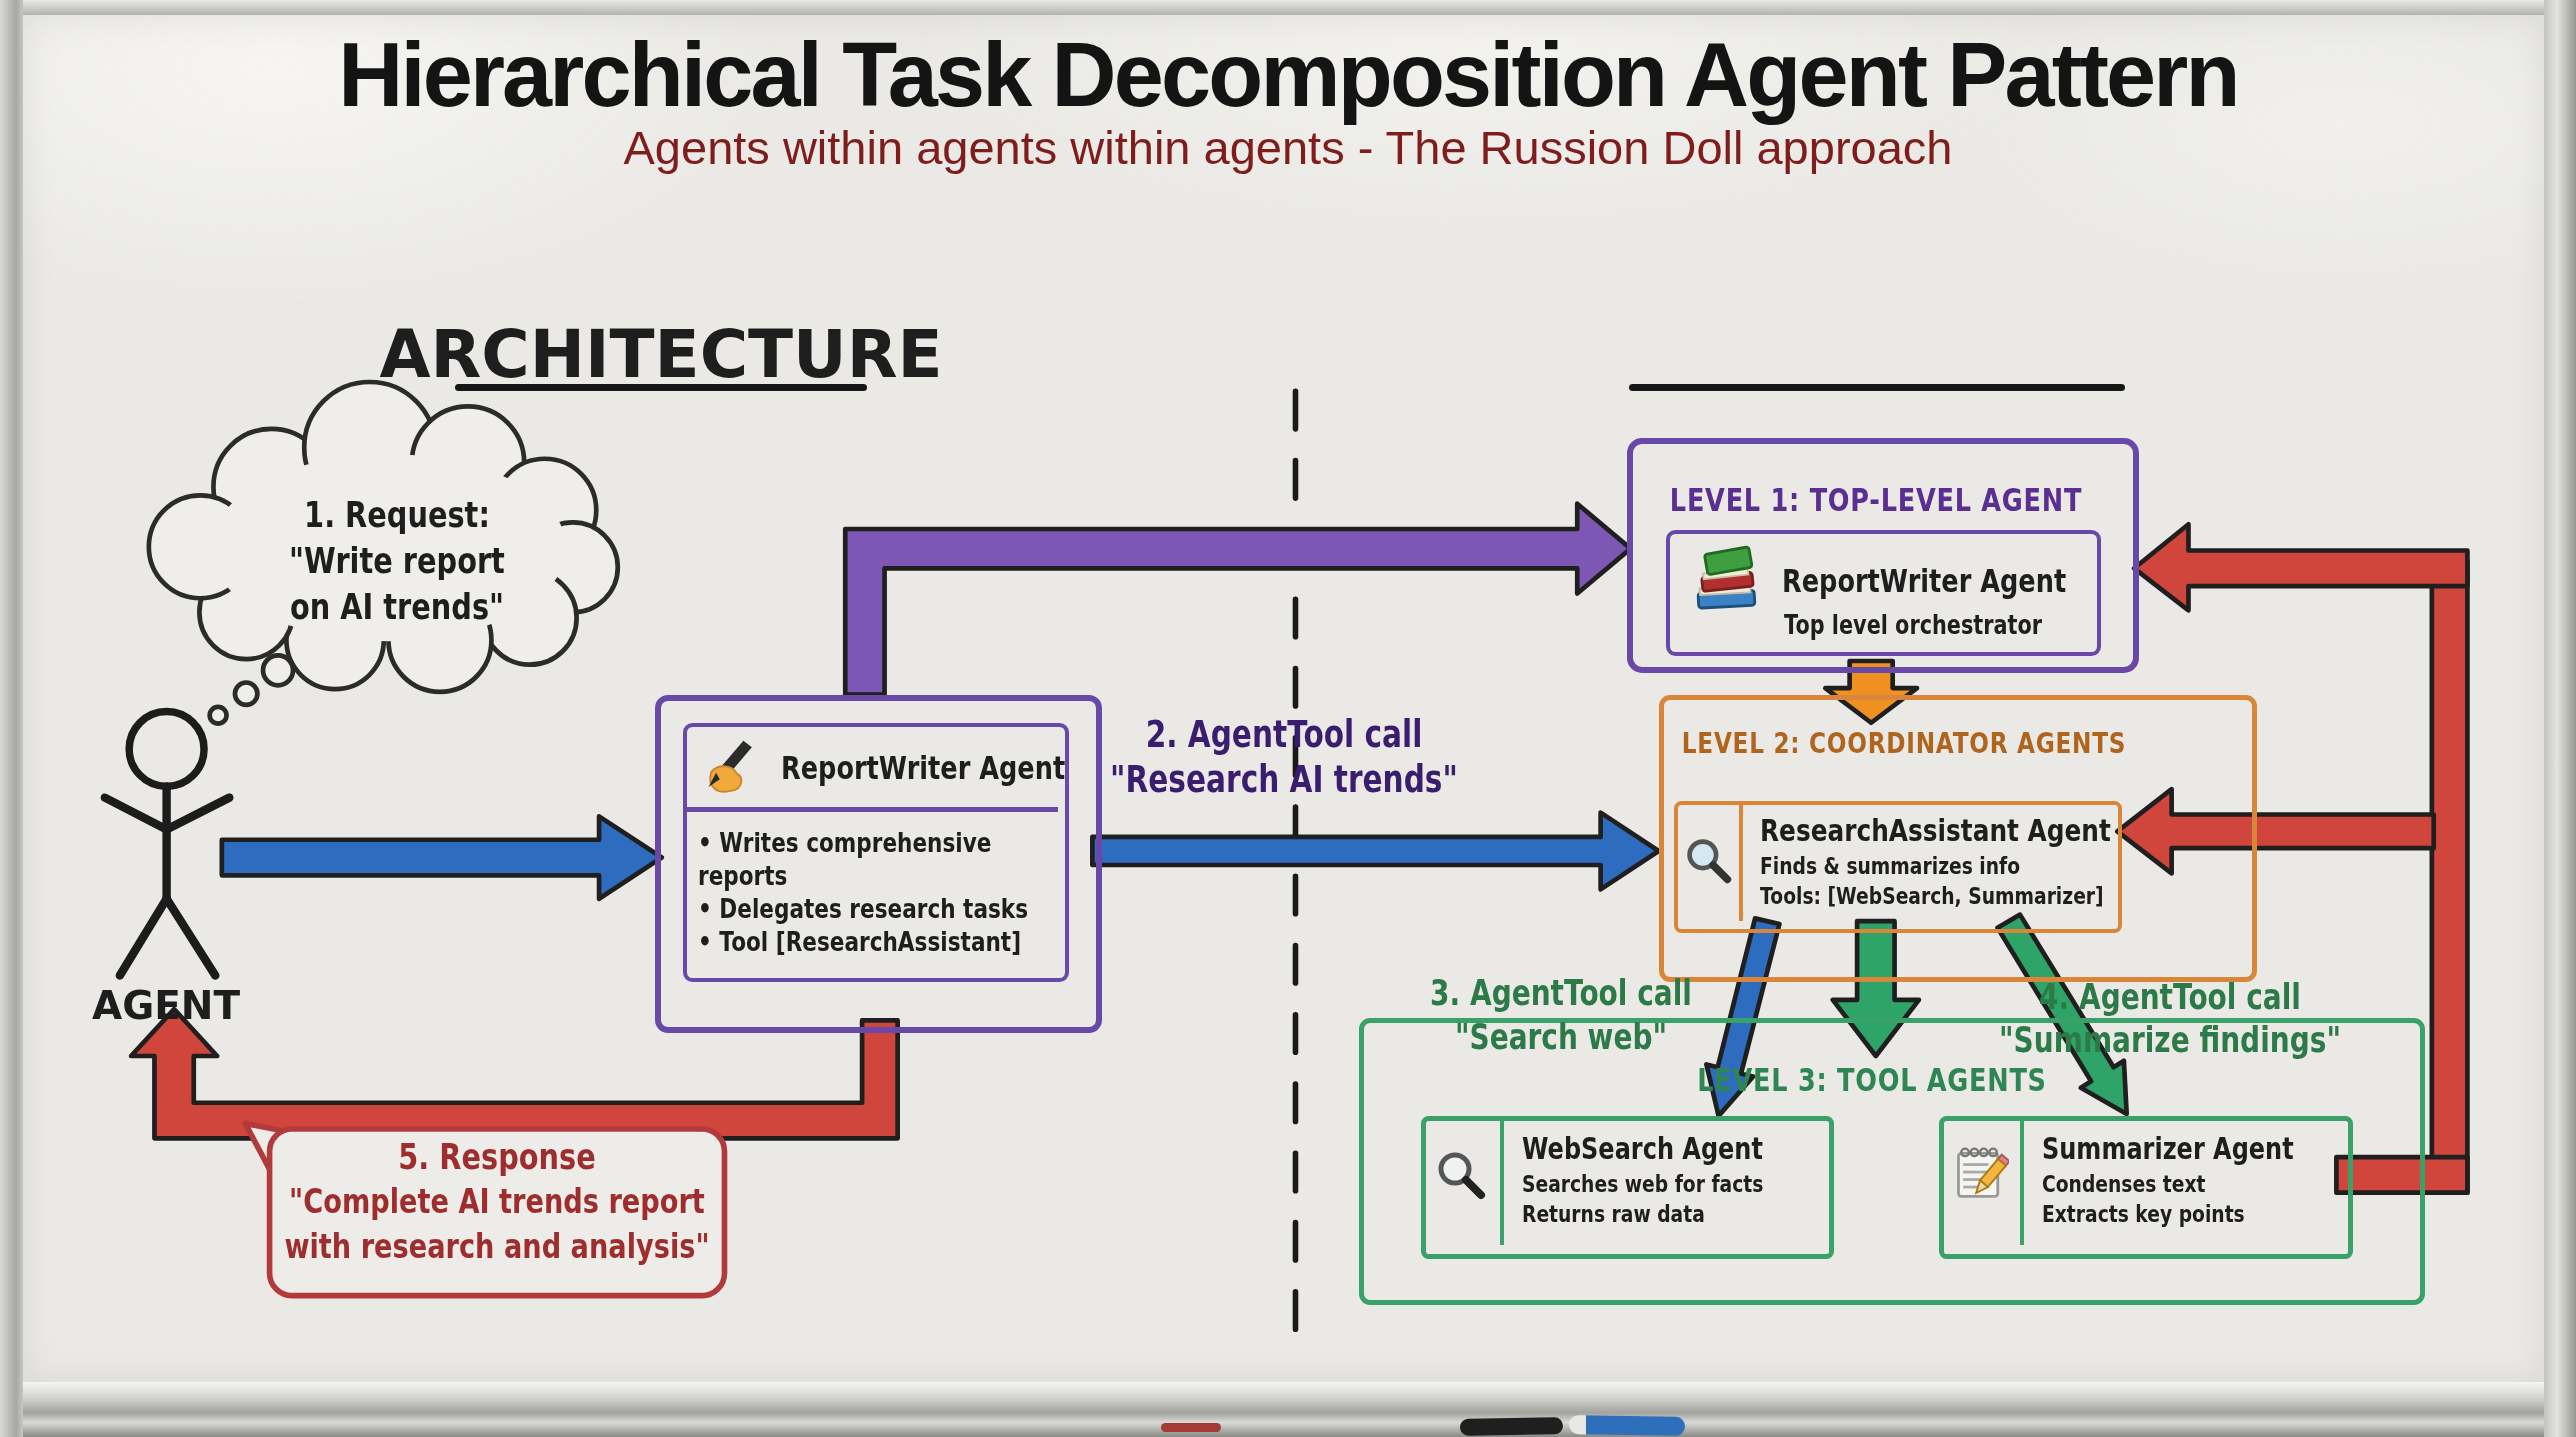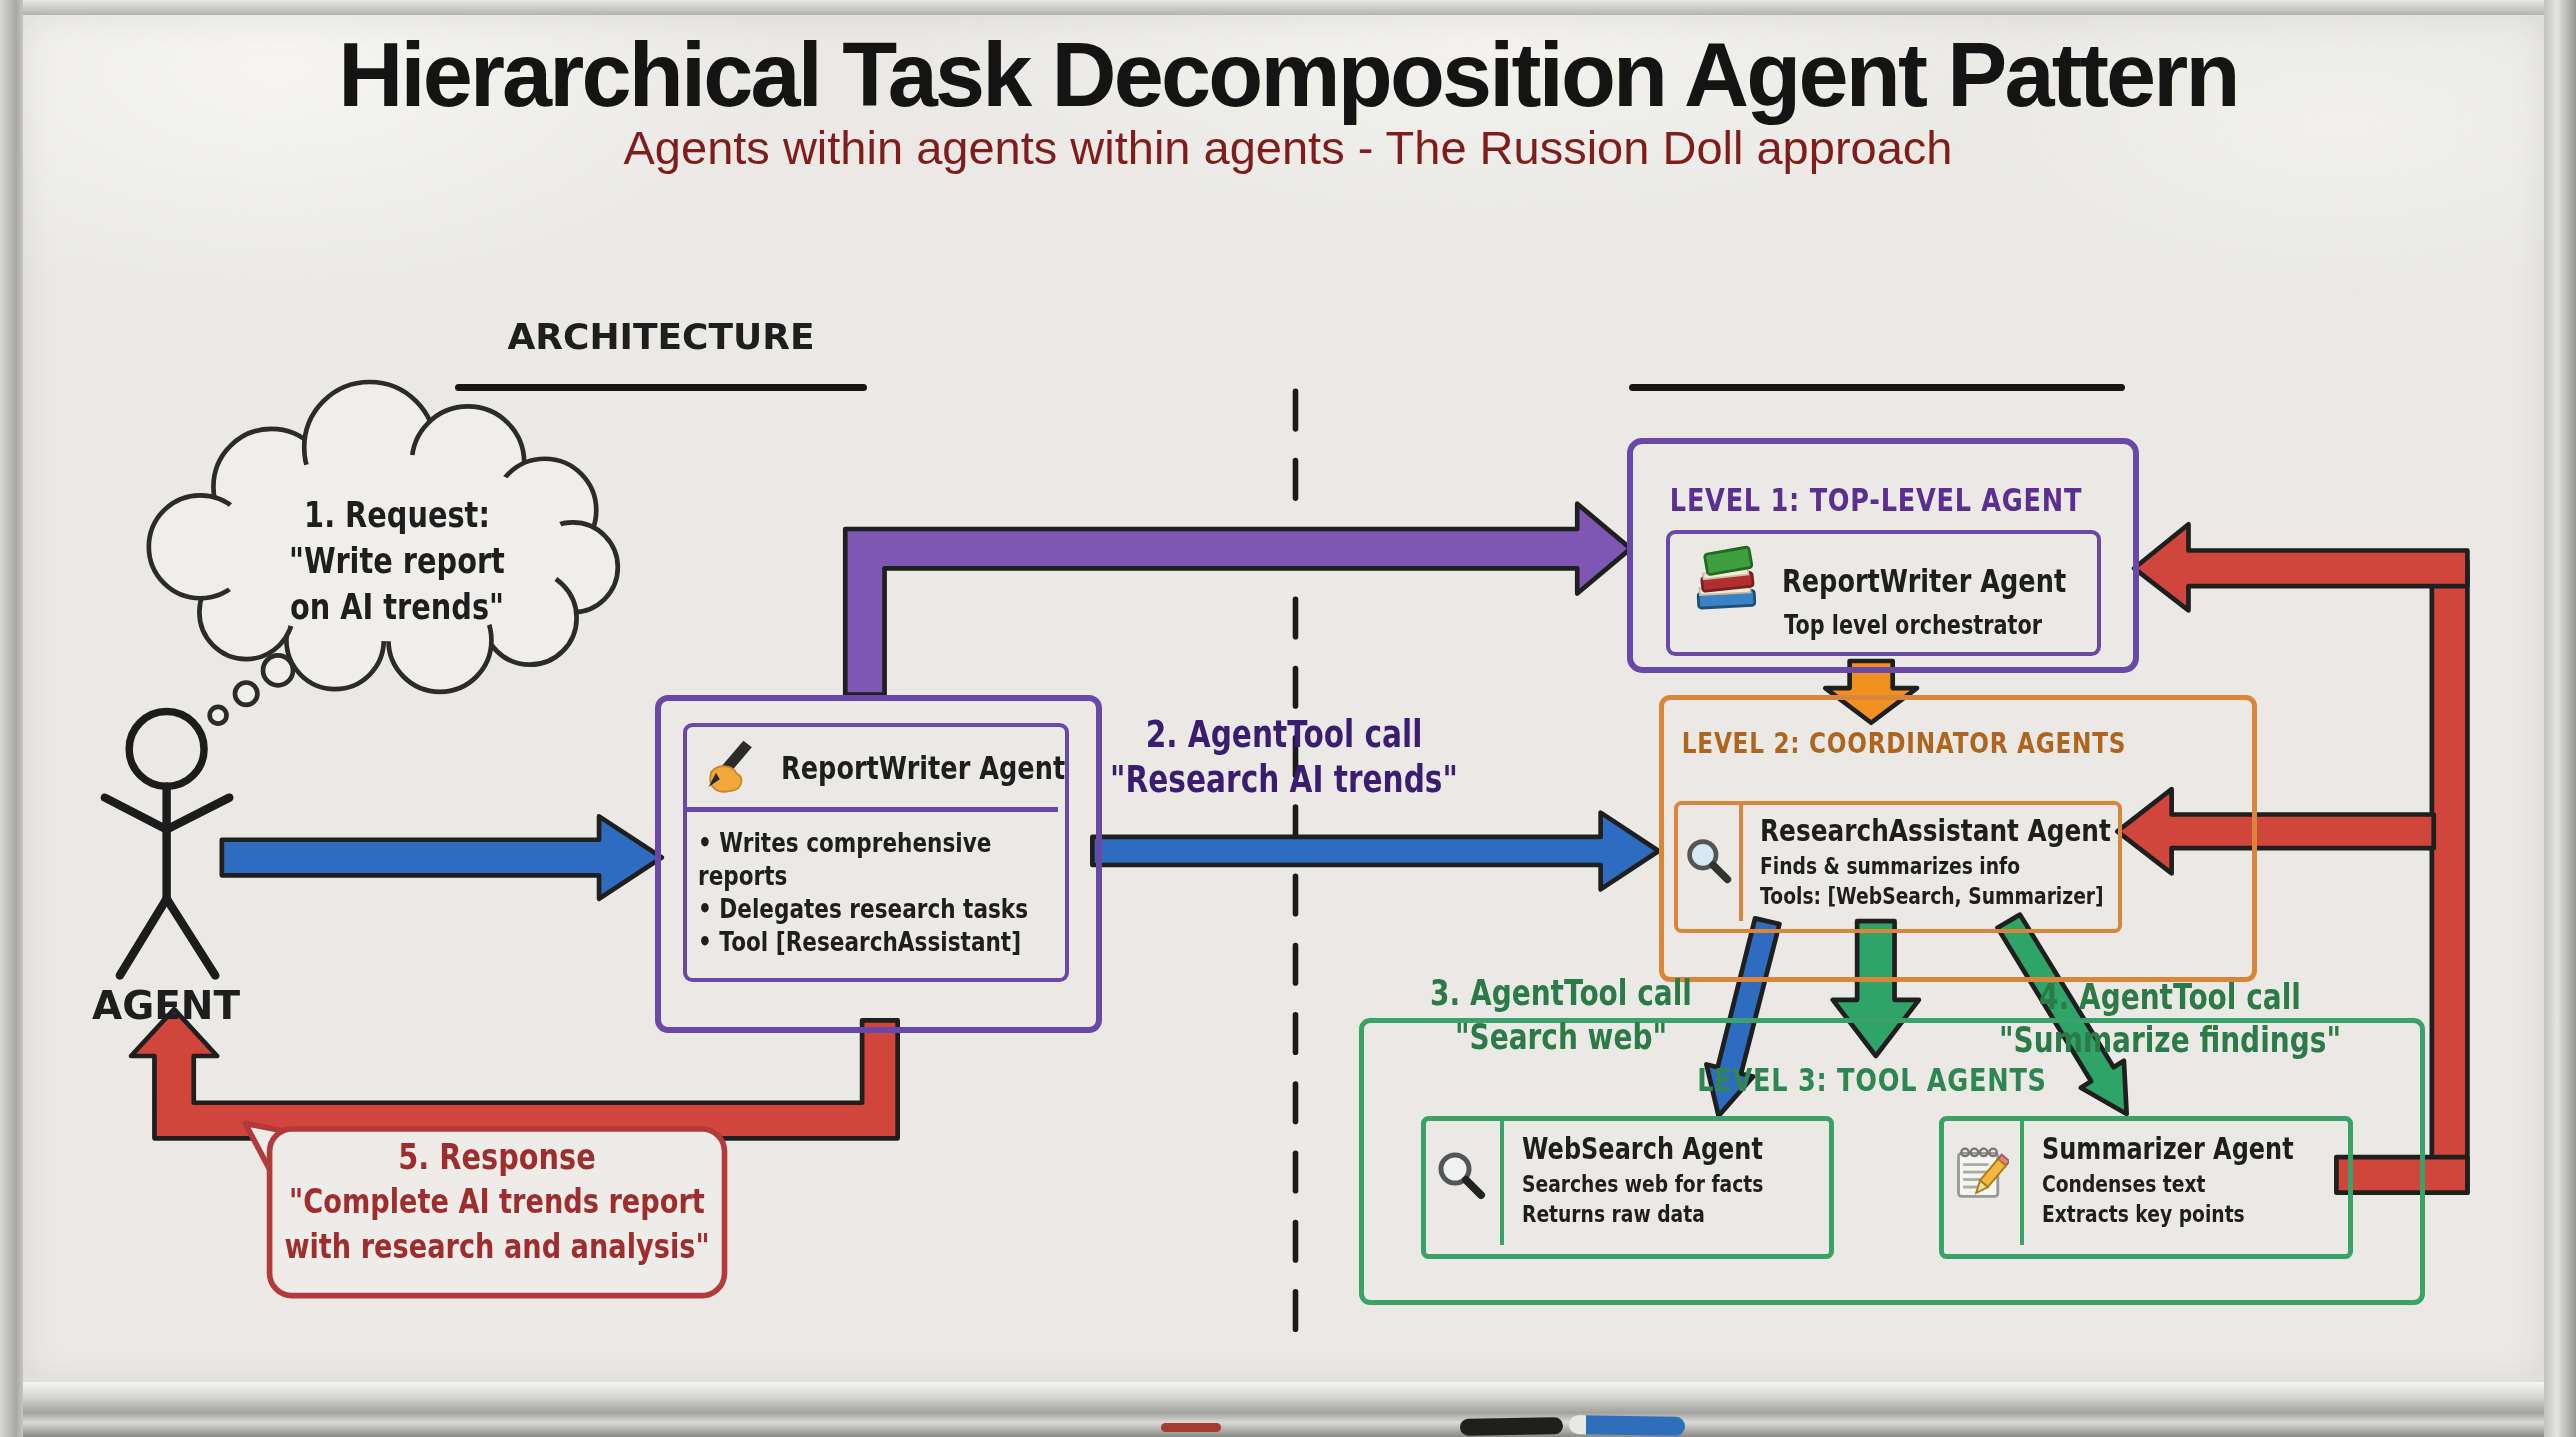--- a/index.html
+++ b/index.html
@@ -99,21 +99,21 @@
 
     <g>
       <polygon points="322,1212 262,1200 298,1268" fill="#edece8" stroke="#b23a3a" stroke-width="6" stroke-linejoin="round"></polygon>
       <rect x="288" y="1206" width="486" height="178" rx="24" fill="#edece8" stroke="#b23a3a" stroke-width="6"></rect>
     </g>
   </svg>
 
   <div class="cl headline" style="left:1288px; top:24px; font-size:90px; letter-spacing:-2.8px; color:#141414;">Hierarchical Task Decomposition Agent Pattern</div>
   <div class="cl headline" style="left:1288px; top:120px; font-size:47px; font-weight:400; color:#7f1d1d;">Agents within agents within agents - The Russion Doll approach</div>
 
-  <div class="cl" style="left:661px; top:316px; font-size:36px;">ARCHITECTURE</div>
+  <div class="cl" style="left:661px; top:316px; font-size:66px;">ARCHITECTURE</div>
   <div class="underline" style="left:455px; top:384px; width:412px;"></div>
 
   <div class="underline" style="left:1629px; top:384px; width:496px;"></div>
 
   <div class="cls" style="left:397px; top:494px; font-size:36px;">1. Request:</div>
   <div class="cls" style="left:397px; top:540px; font-size:36px;">"Write report</div>
   <div class="cls" style="left:397px; top:586px; font-size:36px;">on AI trends"</div>
 
   <div class="cl" style="left:166px; top:983px; font-size:39px;">AGENT</div>
 

